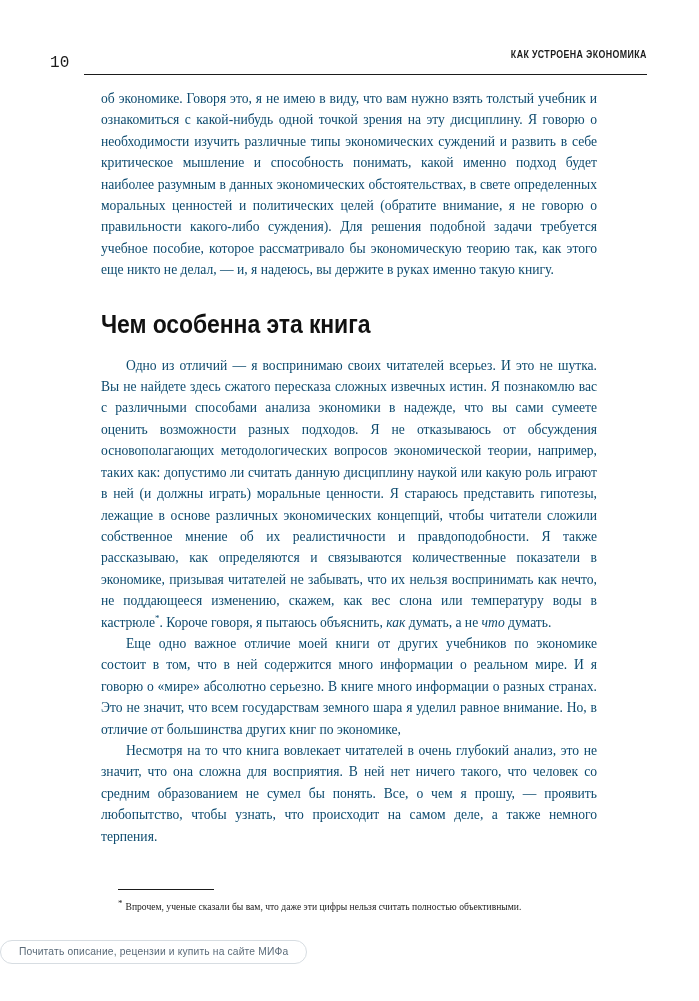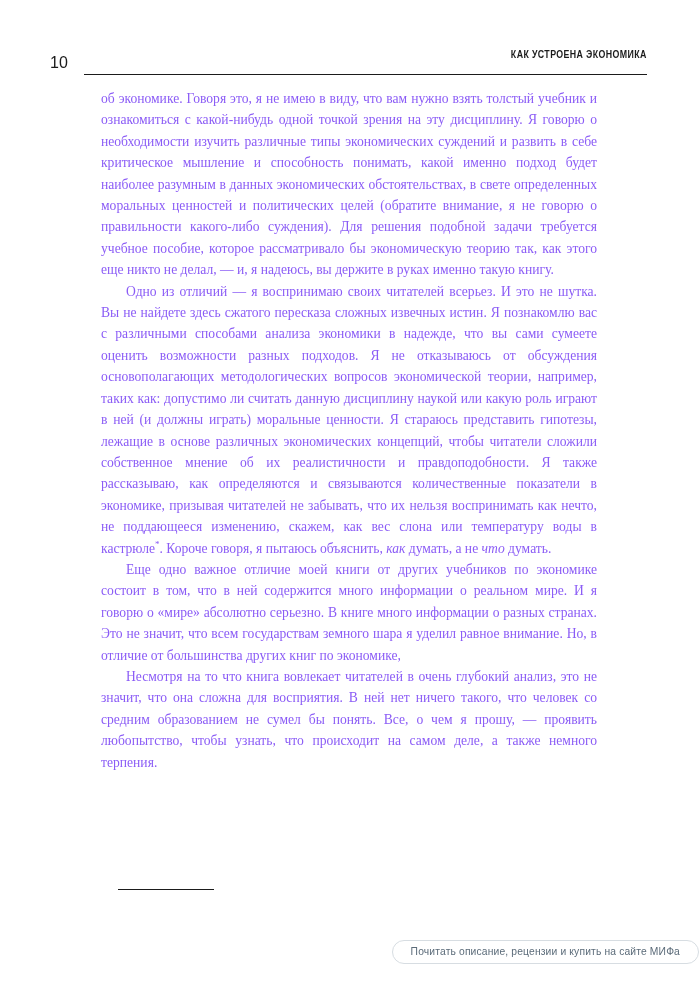--- a/index.html
+++ b/index.html
@@ -25,21 +25,21 @@
     position: absolute;
     left: 0;
     top: 48px;
     width: 699px;
     height: 34px;
   }
   .folio {
     position: absolute;
     left: 50px;
     top: 6px;
-    font-family: Liberation Sans, sans-serif;
+    font-family: Liberation Mono, monospace;
     font-size: 16px;
     letter-spacing: 0.2px;
     color: #1b1b1b;
   }
   .running-title {
     position: absolute;
     right: 52px;
     top: 0px;
     font-family: "Liberation Sans Narrow", "Liberation Sans", "DejaVu Sans Condensed", "DejaVu Sans", sans-serif;
     font-size: 10.5px;
@@ -68,21 +68,21 @@
     width: 496px;
   }
   p.body {
     margin: 0;
     font-size: 13.6px;
     line-height: 21.4px;
     text-align: justify;
     text-indent: 25px;
     -webkit-hyphens: auto;
     hyphens: auto;
-    color: #8b5cf6;
+    color: #0c4a6e;
   }
   p.body.noindent { text-indent: 0; }
   p.body + p.body { margin-top: 0; }
 
   h2.section-title {
     margin: 0;
     font-family: "Liberation Sans Narrow", "Liberation Sans", "DejaVu Sans Condensed", "DejaVu Sans", sans-serif;
     font-size: 25px;
     font-weight: 700;
     letter-spacing: -0.1px;
@@ -128,21 +128,21 @@
     margin-right: 3px;
   }
 
   
   .promo-wrap {
     position: absolute;
     left: 0;
     top: 940px;
     width: 699px;
     display: flex;
-    justify-content: flex-end;
+    justify-content: flex-start;
   }
   .promo-pill {
     display: inline-block;
     border: 1px solid #d7dde2;
     border-radius: 14px;
     padding: 5px 18px 6px 18px;
     font-family: "Liberation Sans", "DejaVu Sans", sans-serif;
     font-size: 10.3px;
     letter-spacing: 0.15px;
     color: #5b6b79;
@@ -159,31 +159,35 @@
   <div class="header">
     <div class="folio">10</div>
     <div class="running-title">Как устроена экономика</div>
     <div class="head-rule"></div>
   </div>
 
   <div class="textblock">
 
     <p class="body noindent">об экономике. Говоря это, я не имею в виду, что вам нужно взять толстый учебник и ознакомиться с какой-нибудь одной точкой зрения на эту дисциплину. Я говорю о необходимости изучить различные типы экономических суждений и развить в себе критическое мышление и способность понимать, какой именно подход будет наиболее разумным в данных экономических обстоятельствах, в свете определенных моральных ценностей и политических целей (обратите внимание, я не говорю о правильности какого-либо суждения). Для решения подобной задачи требуется учебное пособие, которое рассматривало бы экономическую теорию так, как этого еще никто не делал, — и, я надеюсь, вы держите в руках именно такую книгу.</p>
 
+    <div class="title-wrap">
+      <h2 class="section-title">Чем особенна эта книга</h2>
+    </div>
 
 
     <p class="body"><span>Одно из отличий — я воспринимаю своих читателей всерьез. И это не шутка. Вы не найдете здесь сжатого пересказа сложных извечных истин. Я познакомлю вас с различными способами анализа экономики в надежде, что вы сами сумеете оценить возможности разных подходов. Я не отказываюсь от обсуждения основополагающих методологических вопросов экономической теории, например, таких как: допустимо ли считать данную дисциплину наукой или какую роль играют в ней (и должны играть) моральные ценности. Я стараюсь представить гипотезы, лежащие в основе различных экономических концепций, чтобы читатели сложили собственное мнение об их реалистичности и правдоподобности. Я также рассказываю, как определяются и связываются количественные показатели в экономике, призывая читателей не забывать, что их нельзя воспринимать как нечто, не поддающееся изменению, скажем, как вес слона или температуру воды в кастрюле</span><sup class="fnmark">*</sup><span>. Короче говоря, я пытаюсь объяснить, </span><em class="it">как</em><span> думать, а не </span><em class="it">что</em><span> думать.</span></p>
 
     <p class="body">Еще одно важное отличие моей книги от других учебников по экономике состоит в том, что в ней содержится много информации о реальном мире. И я говорю о «мире» абсолютно серьезно. В книге много информации о разных странах. Это не значит, что всем государствам земного шара я уделил равное внимание. Но, в отличие от большинства других книг по экономике,</p>
 
     <p class="body">Несмотря на то что книга вовлекает читателей в очень глубокий анализ, это не значит, что она сложна для восприятия. В ней нет ничего такого, что человек со средним образованием не сумел бы понять. Все, о чем я прошу, — проявить любопытство, чтобы узнать, что происходит на самом деле, а также немного терпения.</p>
 
   </div>
 
   <div class="footnote">
     <div class="fn-rule"></div>
+    <div class="fn-text"><span class="fn-star">*</span><span>Впрочем, ученые сказали бы вам, что даже эти цифры нельзя считать полностью объективными.</span></div>
   </div>
 
   <div class="promo-wrap">
     <a class="promo-pill" href="#">Почитать описание, рецензии и купить на сайте МИФа</a>
   </div>
 
 </div>
 
 </body></html>

